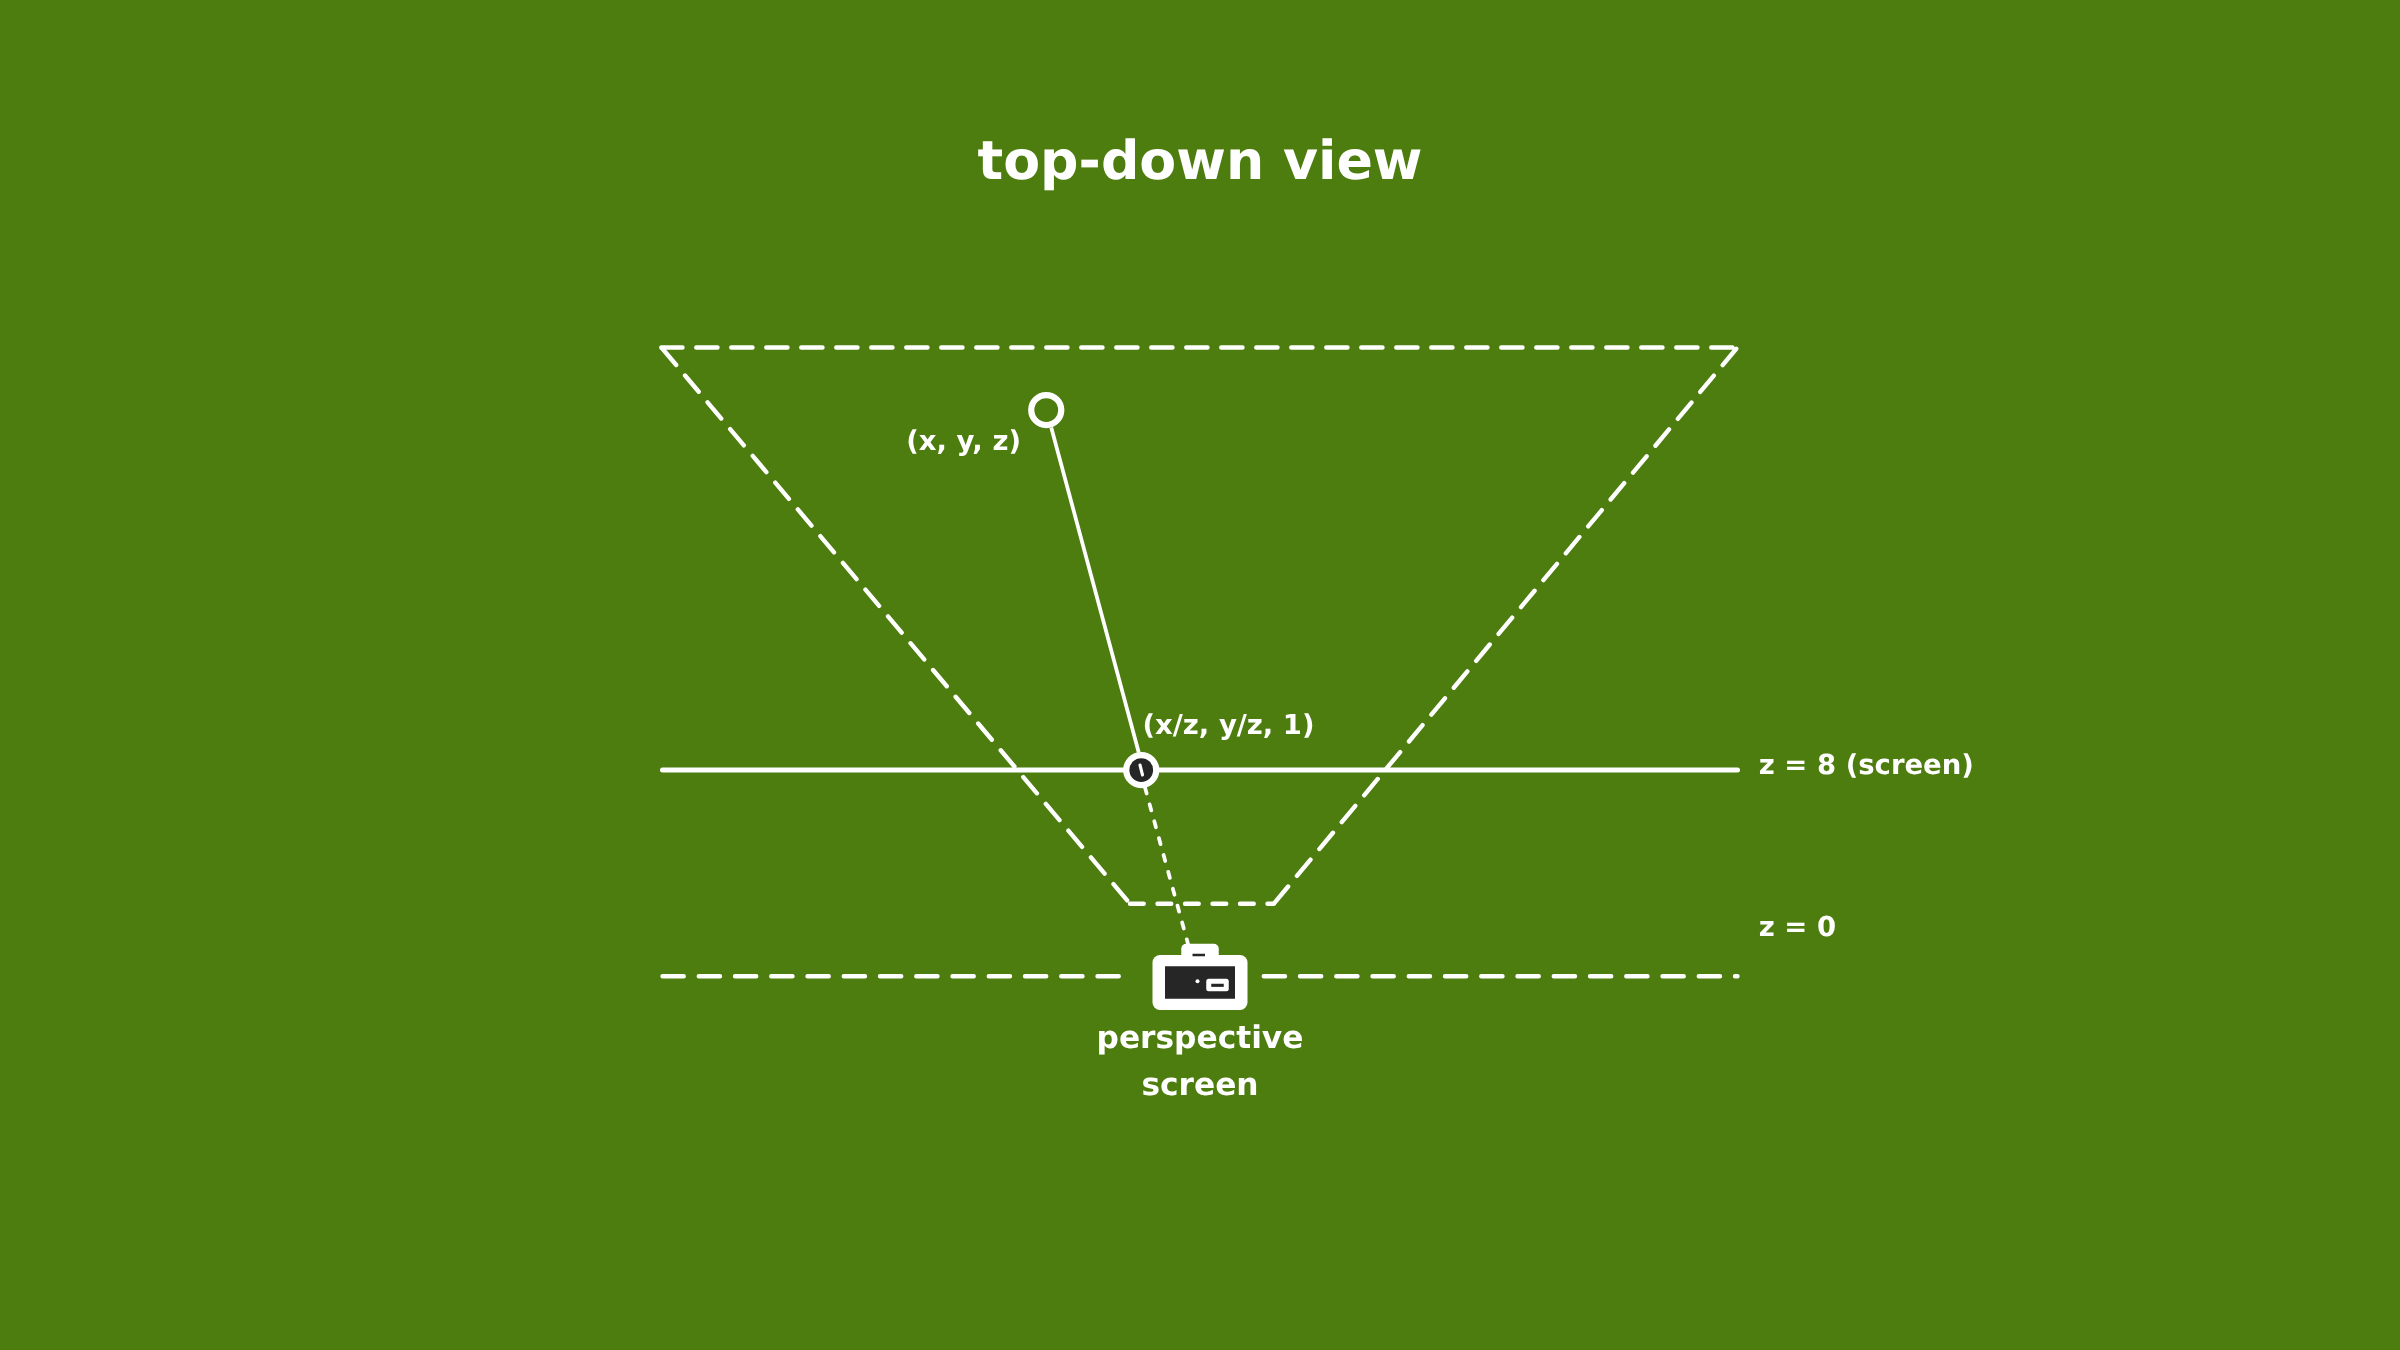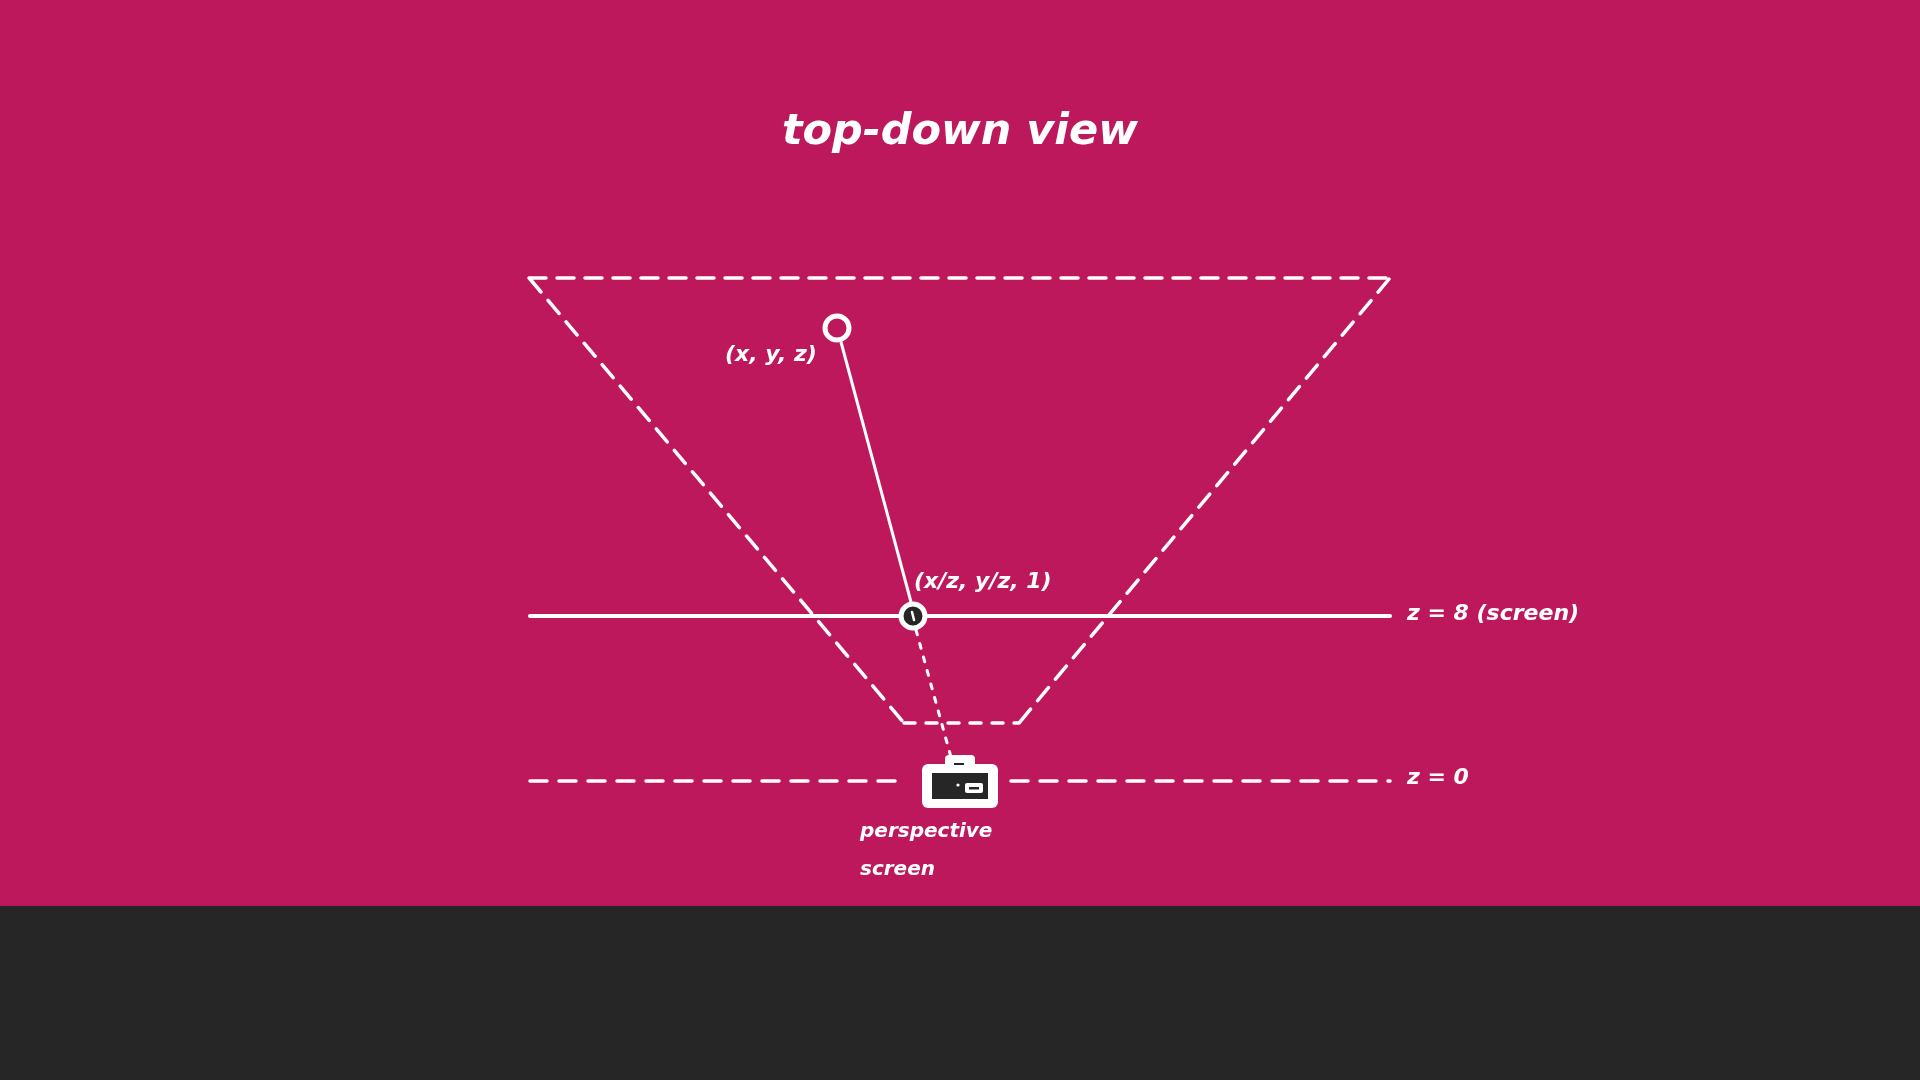--- a/index.html
+++ b/index.html
@@ -6,23 +6,22 @@
       margin: 0;
       padding: 0;
       width: 1920px;
       height: 1080px;
       background: #262626;
       overflow: hidden;
     }
     .stage {
       position: relative;
       width: 1920px;
-      height: 906px;
-      background: #be185d;
-      font-style: italic;
+      height: 1080px;
+      background: #4d7c0f;
     }
     .title {
       position: absolute;
       left: 0;
       top: 104px;
       width: 1920px;
       text-align: center;
       color: #ffffff;
       font-family: "DejaVu Sans", sans-serif;
       font-weight: bold;
@@ -41,25 +40,25 @@
       font-weight: bold;
       font-size: 22px;
       white-space: nowrap;
       line-height: 1;
     }
     .cam-label {
       position: absolute;
       left: 860px;
       top: 811px;
       width: 200px;
-      text-align: left;
+      text-align: center;
       color: #ffffff;
       font-family: "DejaVu Sans", sans-serif;
       font-weight: bold;
-      font-size: 20px;
+      font-size: 25px;
       line-height: 38px;
     }
   </style>
 </head>
 <body>
 
 <div class="stage">
 
   <div class="title">top-down view</div>
 
@@ -94,20 +93,20 @@
       <rect x="965" y="783" width="18" height="10" rx="2" fill="#ffffff"></rect>
       <rect x="969" y="787" width="10" height="2.5" fill="#262626"></rect>
       <rect x="954" y="763" width="10" height="2" fill="#262626"></rect>
       <circle cx="958" cy="785" r="1.6" fill="#ffffff"></circle>
     </g>
   </svg>
 
   <div class="lbl" style="left:725px; top:343px;">(x, y, z)</div>
   <div class="lbl" style="left:914px; top:570px;">(x/z, y/z, 1)</div>
   <div class="lbl" style="left:1407px; top:602px;">z = 8 (screen)</div>
-  <div class="lbl" style="left:1407px; top:766px;text-align:center;">z = 0</div>
+  <div class="lbl" style="left:1407px; top:732px;text-align:center;">z = 0</div>
 
   <div class="cam-label">
     <div>perspective</div>
     <div>screen</div>
   </div>
 
 </div>
 
 </body></html>

